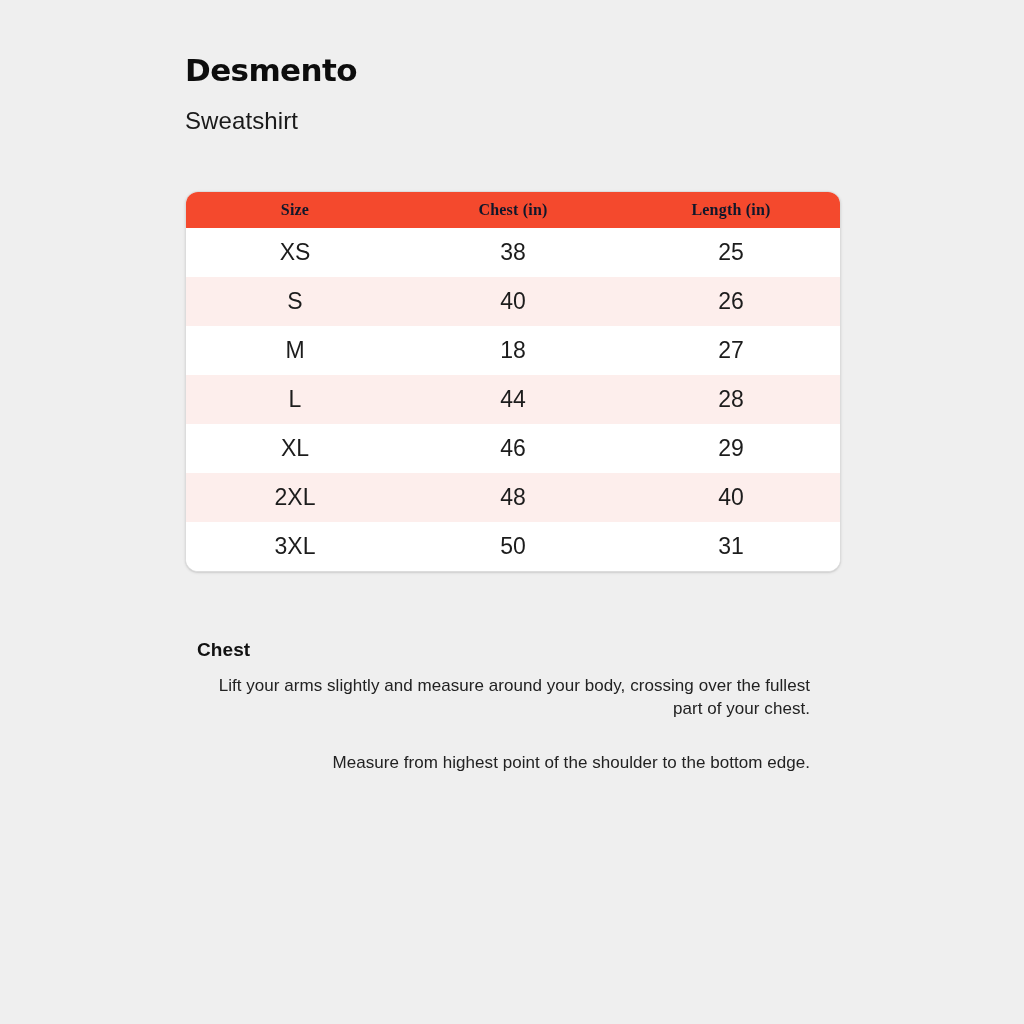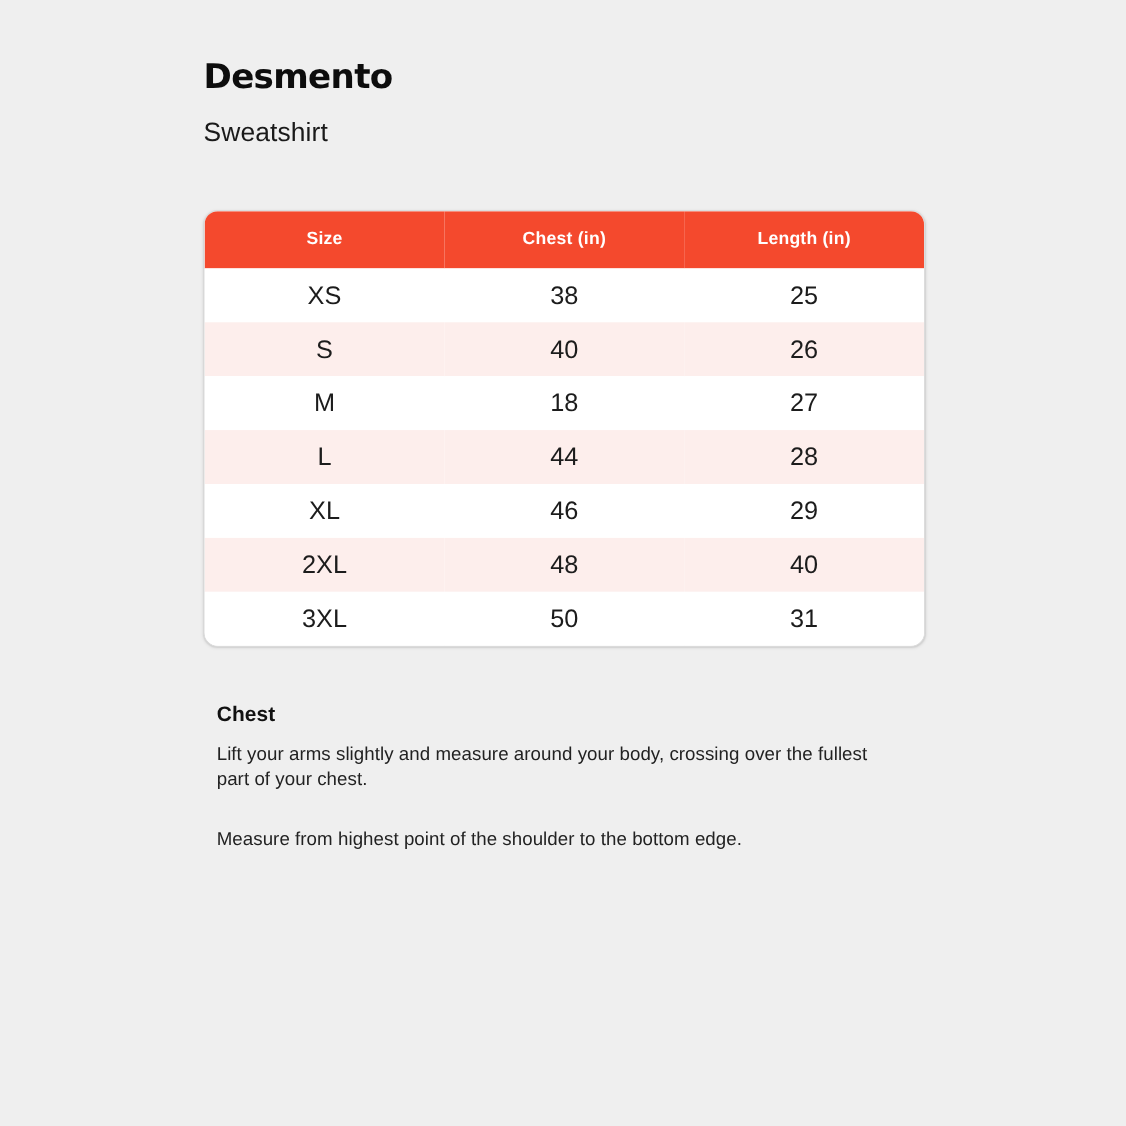--- a/index.html
+++ b/index.html
@@ -68,25 +68,26 @@
     table-layout: fixed;
   }
   table.size-table th,
   table.size-table td {
     text-align: center;
     padding: 0;
     margin: 0;
   }
   table.size-table thead th {
     background: #f4492d;
-    color: #ffffff;
+    color: #0f172a;
     font-size: 16px;
     font-weight: 700;
-    height: 52px;
+    height: 36px;
     letter-spacing: 0.2px;
+    font-family: Liberation Serif, serif;
   }
   table.size-table tbody td {
     height: 49px;
     font-size: 23px;
     font-weight: 400;
     color: #1c1c1c;
   }
   table.size-table tbody tr.row-even td {
     background: #ffffff;
   }
@@ -115,20 +116,21 @@
     line-height: 1.2;
     letter-spacing: 0.1px;
   }
   .note-body {
     font-size: 17px;
     font-weight: 400;
     color: #222222;
     margin: 0;
     line-height: 1.38;
     letter-spacing: 0.05px;
+    text-align: right;
   }
 </style>
 </head>
 <body>
 
 <div class="page">
 
   <div class="brand-block">
     <h1 class="brand-wordmark">Desmento</h1>
     <h2 class="product-subtitle">Sweatshirt</h2>

